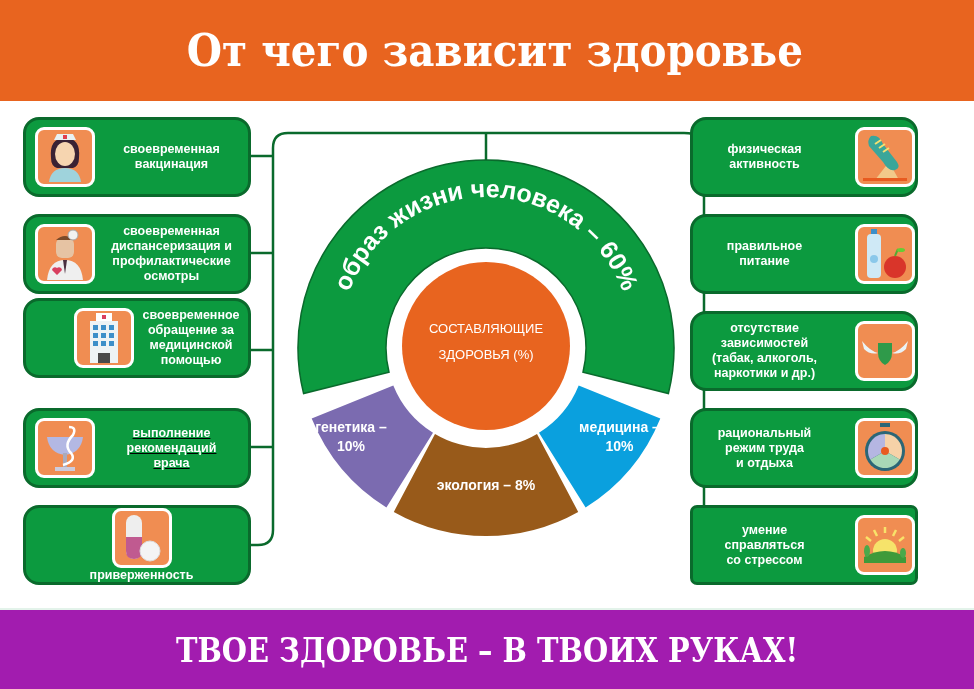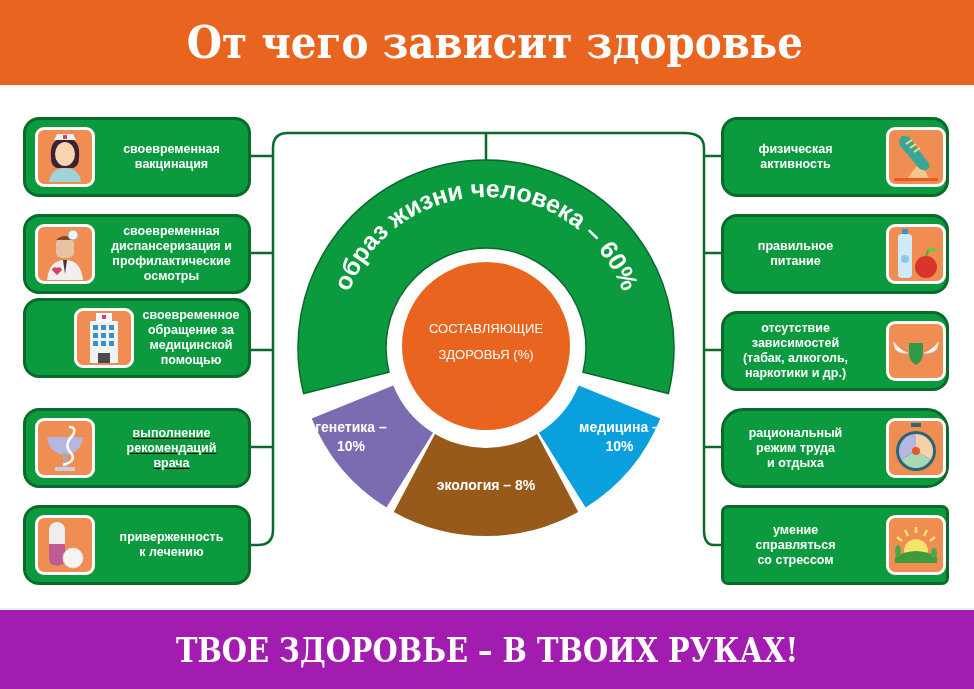--- a/index.html
+++ b/index.html
@@ -1,19 +1,19 @@
 <!DOCTYPE html>
 <html><head>
 <meta charset="utf-8">
 <style>
   * { box-sizing: border-box; margin: 0; padding: 0; }
   html, body { width: 974px; height: 689px; overflow: hidden; background: #ffffff; }
   body { position: relative; font-family: "Liberation Sans", sans-serif; }
   .header {
-    position: absolute; left: 0; top: 0; width: 974px; height: 85px;
+    position: absolute; left: 0; top: 0; width: 974px; height: 101px;
     background: #e8641f; display: flex; align-items: center; justify-content: center; padding-left: 16px;
   }
   .header h1 {
     color: #fff; font-family: "DejaVu Serif", serif; font-weight: bold;
     font-size: 44px; letter-spacing: 0px; transform: scaleX(0.92);
   }
   .footer {
     position: absolute; left: 0; top: 610px; width: 974px; height: 79px;
     background: #a21caf; display: flex; align-items: center; justify-content: center;
   }
@@ -21,21 +21,21 @@
     color: #fff; font-family: "DejaVu Serif", serif; font-weight: bold;
     font-size: 34px; transform: scaleX(0.85);
   }
   .footer-line { position: absolute; left: 0; top: 608px; width: 974px; height: 2px; background: #e3f3ea; }
   .card {
     position: absolute; width: 228px; height: 80px;
     background: #0c9a3f; border: 3px solid #0a6a2c; border-radius: 16px;
     display: flex; align-items: center;
   }
   .card.left { left: 23px; padding-left: 9px; }
-  .card.right { left: 721px; flex-direction: row-reverse; gap: 19px; }
+  .card.right { left: 690px; flex-direction: row-reverse; gap: 19px; }
   .icon-tile {
     width: 60px; height: 60px; flex: 0 0 60px;
     background: #f08d52; border: 3px solid #ffffff; border-radius: 9px;
     display: flex; align-items: center; justify-content: center; overflow: hidden;
   }
   .card-text {
     flex: 1; color: #fff; font-weight: bold; font-size: 12.5px; line-height: 15px;
     text-align: center; white-space: pre-line; padding: 0 4px;
   }
   svg.lines { position: absolute; left: 0; top: 0; }
@@ -158,21 +158,21 @@
       <rect x="20" y="30" width="4" height="14" fill="#aab"></rect>
       <rect x="12" y="44" width="20" height="4" fill="#ccd"></rect>
       <path d="M26 4 Q34 4 30 12 Q20 22 28 30 Q34 38 20 42" fill="none" stroke="#fff" stroke-width="2.5"></path>
     </svg>
   </div>
   <div class="card-text">выполнение
 рекомендаций
 врача</div>
 </div>
 
-<div class="card left" style="top:505px;">
+<div class="card left" style="top:505px;flex-direction:column;">
   <div class="icon-tile">
     <svg width="44" height="50" viewBox="0 0 44 50">
       <rect x="6" y="2" width="16" height="44" rx="8" fill="#eeeeee"></rect>
       <path d="M6 24 L22 24 L22 38 Q22 46 14 46 Q6 46 6 38Z" fill="#c05a90"></path>
       <circle cx="30" cy="38" r="10" fill="#f4f4f4" stroke="#ddd"></circle>
     </svg>
   </div>
   <div class="card-text">приверженность
 к лечению</div>
 </div>
@@ -212,21 +212,21 @@
       <path d="M48 10 Q40 20 32 22 Q40 24 46 18Z" fill="#eaf2f5"></path>
       <path d="M18 12 L32 12 L32 22 Q32 30 25 34 Q18 30 18 22Z" fill="#2f9a4a"></path>
     </svg>
   </div>
   <div class="card-text">отсутствие
 зависимостей
 (табак, алкоголь,
 наркотики и др.)</div>
 </div>
 
-<div class="card right" style="top:408px;border-radius:22px;">
+<div class="card right" style="top:408px;">
   <div class="icon-tile">
     <svg width="48" height="50" viewBox="0 0 48 50">
       <rect x="19" y="0" width="10" height="4" fill="#2b6676"></rect>
       <circle cx="24" cy="28" r="20" fill="#2b6676"></circle>
       <path d="M24 28 L24 11 A17 17 0 0 1 38.7 36.5Z" fill="#f6d2a8"></path>
       <path d="M24 28 L38.7 36.5 A17 17 0 0 1 9.3 36.5Z" fill="#a9d8b6"></path>
       <path d="M24 28 L9.3 36.5 A17 17 0 0 1 24 11Z" fill="#b5b6e2"></path>
       <circle cx="24" cy="28" r="4" fill="#e85a20"></circle>
     </svg>
   </div>

